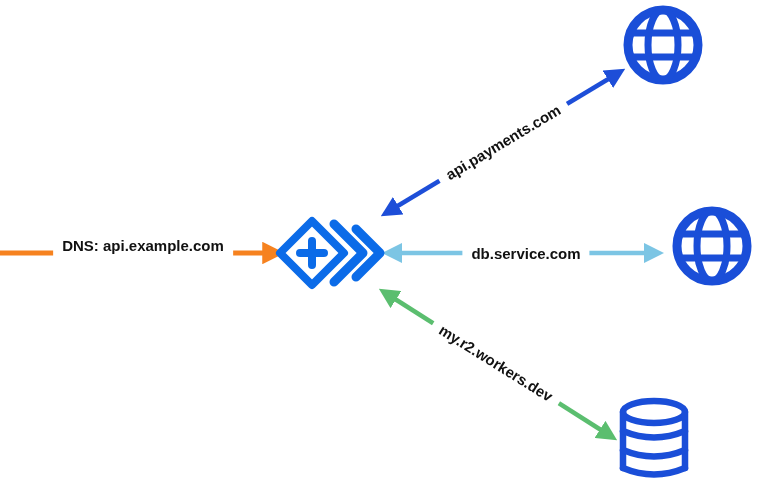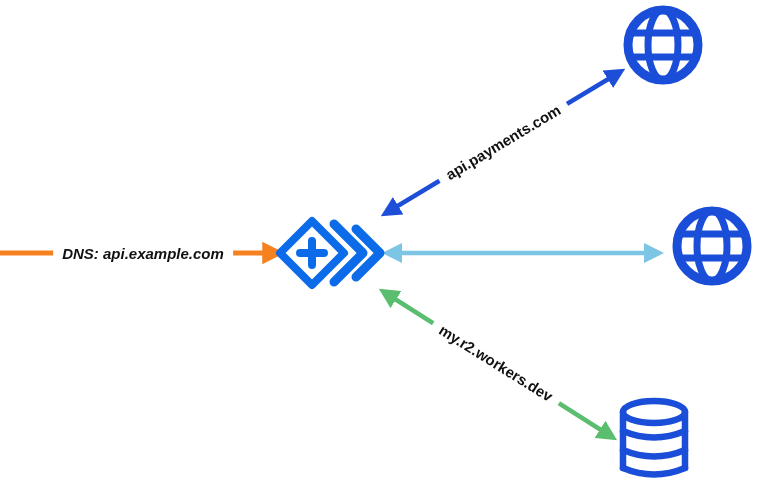--- a/index.html
+++ b/index.html
@@ -68,22 +68,23 @@
     <g fill="none" stroke-linecap="round" stroke-linejoin="round" stroke-width="6.5" stroke="#1A4ED8">
       <ellipse cx="654" cy="412" rx="31" ry="11"></ellipse>
       <line x1="623" y1="412" x2="623" y2="468"></line>
       <line x1="685" y1="412" x2="685" y2="468"></line>
       <path d="M 623 431 Q 654 444 685 431"></path>
       <path d="M 623 450 Q 654 463 685 450"></path>
       <path d="M 623 468 Q 654 481 685 468"></path>
     </g>
   </svg>
 
-  <div class="label" style="left:143px;top:253px;font-style:italic;">
+  <div class="label" style="left:143px;top:245px;">
     <div>DNS: api.example.com</div>
   </div>
 
   <div class="label" style="left:503px;top:142px;--rot:-31deg;">api.payments.com</div>
 
+  <div class="label" style="left:526px;top:253px;">db.service.com</div>
 
   <div class="label" style="left:496px;top:363px;--rot:32deg;">my.r2.workers.dev</div>
 
 </div>
 
 </body></html>

